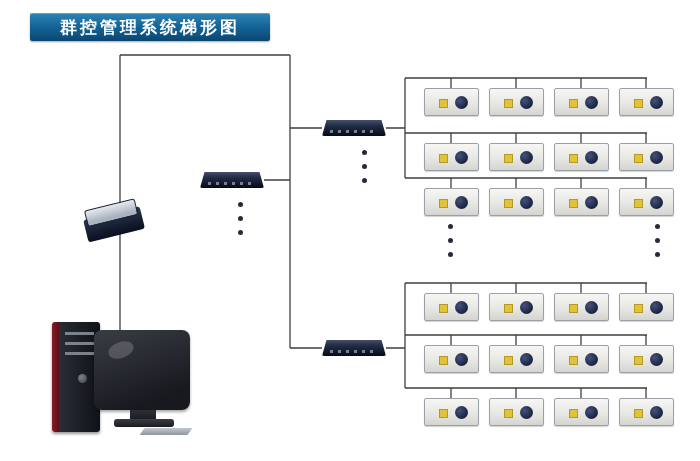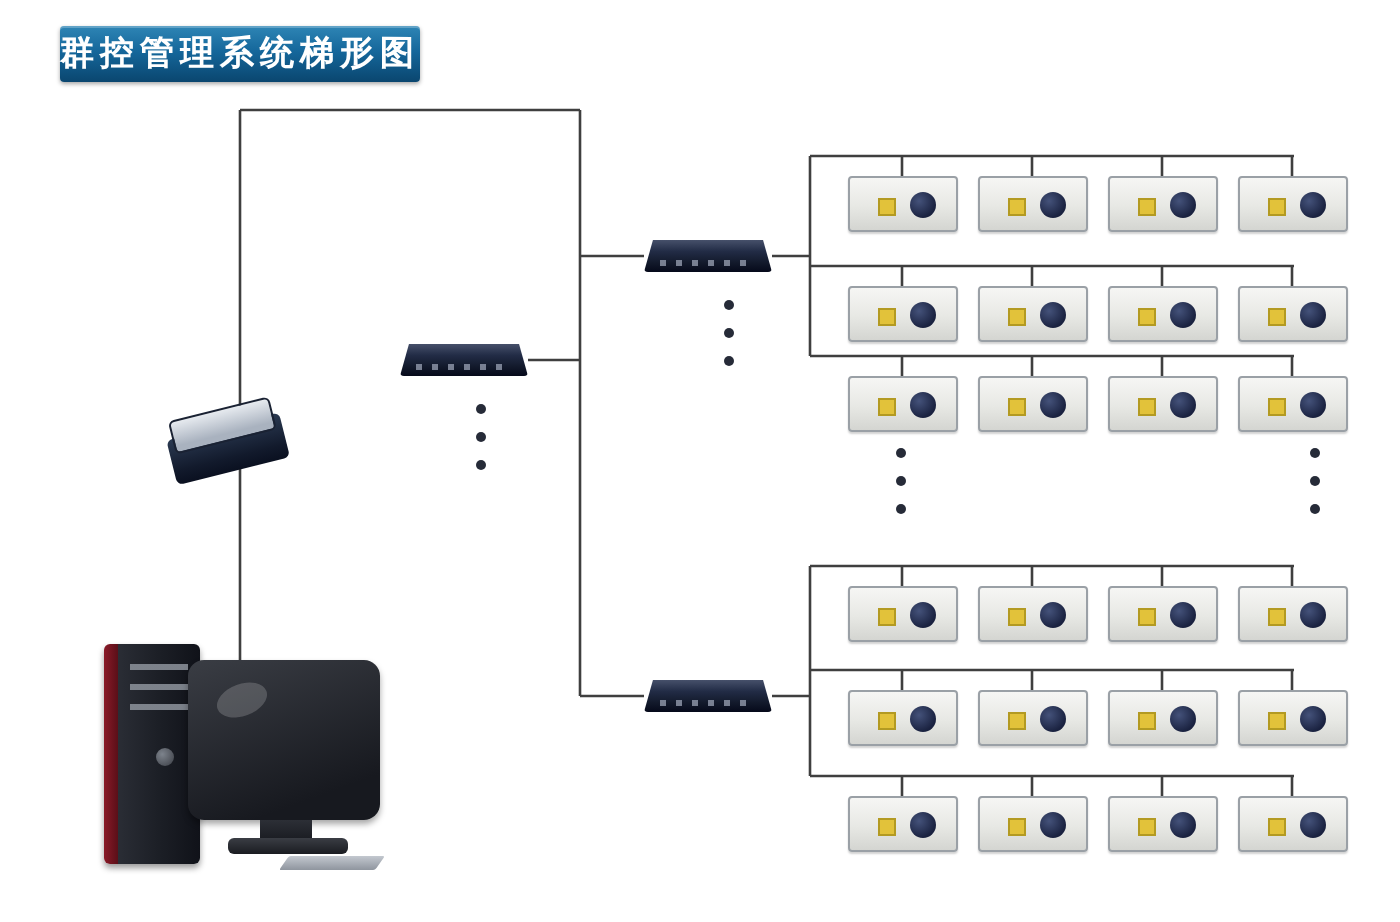--- a/index.html
+++ b/index.html
@@ -12,21 +12,21 @@
     --module-knob:#1a2240;
     --switch-body:#131a2c;
   }
   html,body{margin:0;padding:0;background:#ffffff;}
   .stage{
     position:relative;width:700px;height:461px;background:#ffffff;overflow:hidden;
     font-family:"DejaVu Sans", sans-serif;
   }
   
   .title-banner{
-    position:absolute;left:30px;top:13px;padding:4px 0;
+    position:absolute;left:30px;top:13px;padding:4px 30px;
     background:linear-gradient(180deg,var(--title-bg-top) 0%,#15679b 45%,var(--title-bg-bottom) 100%);
     border-radius:2px;box-shadow:0 1px 2px rgba(0,0,0,.35), inset 0 1px 0 rgba(255,255,255,.25);
   }
   .title-banner span{
     color:var(--title-text);font-size:17px;font-weight:bold;letter-spacing:3px;line-height:20px;white-space:nowrap;
   }
   
   .wires{position:absolute;left:0;top:0;}
   .wires path{stroke:var(--wire);stroke-width:1.3;fill:none;}
   

